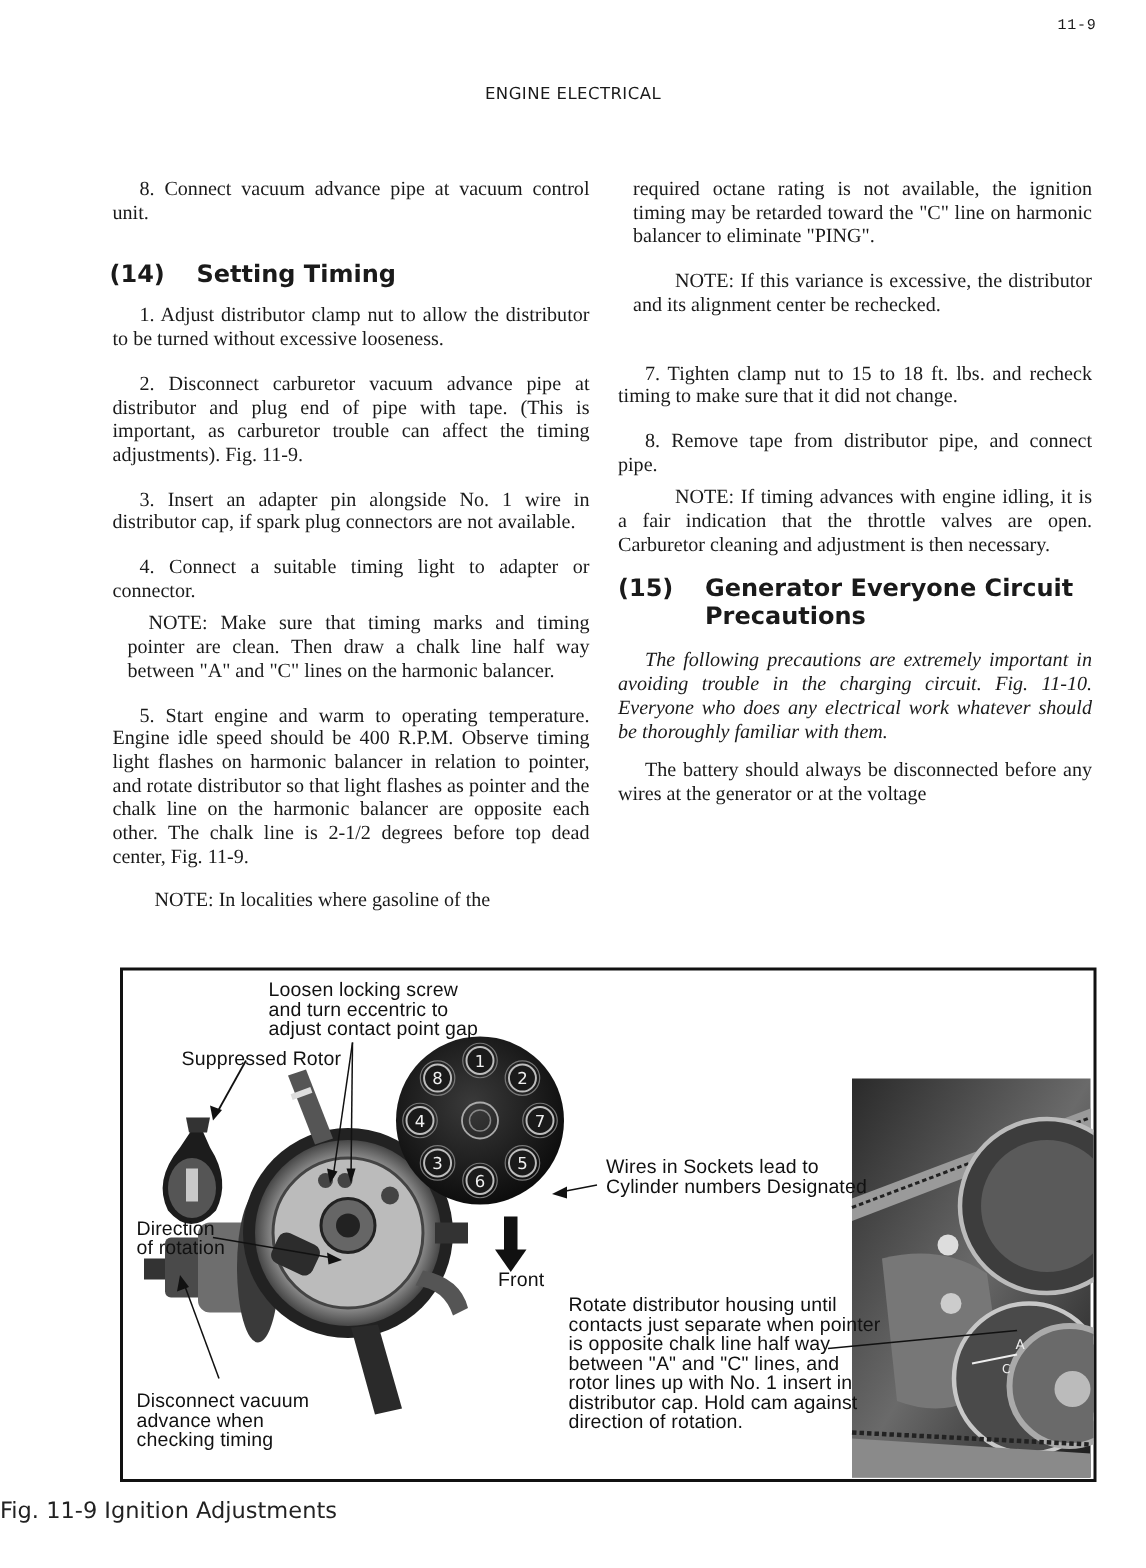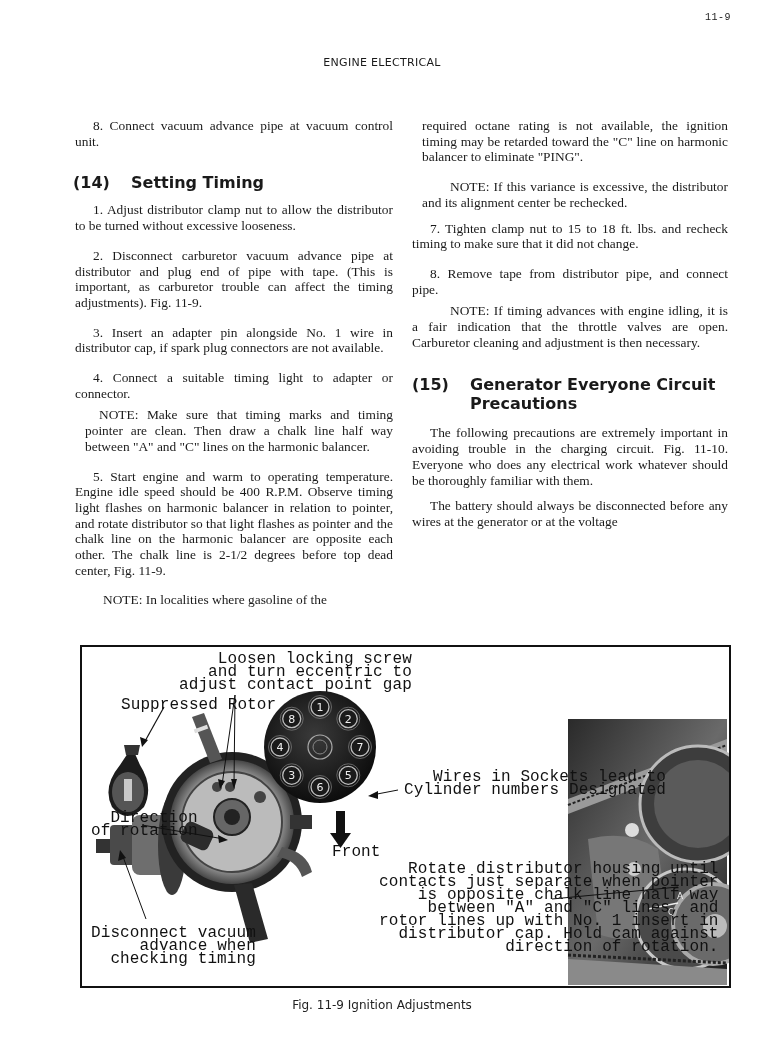--- a/index.html
+++ b/index.html
@@ -13,22 +13,22 @@
   .col-right { left: 412px; width: 316px; top: 118px; }
   .col p { margin: 0; text-indent: 18px; }
   .col p.note { margin-left: 10px; text-indent: 14px; }
   .col p.note-wide { text-indent: 28px; }
 
   .section-head { font-family: "DejaVu Sans", sans-serif; font-weight: bold; font-size: 16px; line-height: 19px; display: flex; text-align: left; }
   .section-head .num { width: 58px; flex: none; }
   .section-head .title { flex: 1; }
 
   #figure-frame { position: absolute; left: 80px; top: 645px; width: 651px; height: 343px; border: 2px solid #111; border-top-width: 2px; box-sizing: border-box; }
-  .fig-label { position: absolute; font-family: Liberation Mono, monospace; font-size: 16px; line-height: 13px; color: #111; letter-spacing: 0.1px; text-align: right; }
-  #fig-caption { position: absolute; left: 0; width: 764px; top: 998px; text-align: center; font-family: "DejaVu Sans", sans-serif; font-size: 12px; color: #222; }
+  .fig-label { position: absolute; font-family: Liberation Sans, sans-serif; font-size: 13px; line-height: 13px; color: #111; letter-spacing: 0.1px; }
+  #fig-caption { position: absolute; left: 0; width: 764px; top: 998px; font-family: "DejaVu Sans", sans-serif; font-size: 15px; color: #222; }
   svg text { font-family: "DejaVu Sans", sans-serif; }
 </style>
 </head>
 <body>
 
 <div id="page-number">11-9</div>
 <div id="running-head">ENGINE ELECTRICAL</div>
 
 <div class="col col-left">
   <p>8. Connect vacuum advance pipe at vacuum control unit.</p>
@@ -41,28 +41,28 @@
   <p style="margin-top:14px;">3. Insert an adapter pin alongside No. 1 wire in distributor cap, if spark plug connectors are not available.</p>
   <p style="margin-top:14px;">4. Connect a suitable timing light to adapter or connector.</p>
   <p class="note" style="margin-top:6px;">NOTE: Make sure that timing marks and timing pointer are clean. Then draw a chalk line half way between "A" and "C" lines on the harmonic balancer.</p>
   <p style="margin-top:14px;">5. Start engine and warm to operating temperature. Engine idle speed should be 400 R.P.M. Observe timing light flashes on harmonic balancer in relation to pointer, and rotate distributor so that light flashes as pointer and the chalk line on the harmonic balancer are opposite each other. The chalk line is 2-1/2 degrees before top dead center, Fig. 11-9.</p>
   <p class="note-wide" style="margin-top:14px;">NOTE: In localities where gasoline of the</p>
 </div>
 
 <div class="col col-right">
   <p class="note" style="text-indent:0; margin-left:10px;">required octane rating is not available, the ignition timing may be retarded toward the "C" line on harmonic balancer to eliminate "PING".</p>
   <p class="note" style="margin-top:14px; text-indent:28px;">NOTE: If this variance is excessive, the distributor and its alignment center be rechecked.</p>
-  <p style="margin-top:10px;">7. Tighten clamp nut to 15 to 18 ft. lbs. and recheck timing to make sure that it did not change.</p>
+  <p style="margin-top:30px;">7. Tighten clamp nut to 15 to 18 ft. lbs. and recheck timing to make sure that it did not change.</p>
   <p style="margin-top:14px;">8. Remove tape from distributor pipe, and connect pipe.</p>
   <p class="note-wide" style="margin-top:6px; text-indent:38px;">NOTE: If timing advances with engine idling, it is a fair indication that the throttle valves are open. Carburetor cleaning and adjustment is then necessary.</p>
-  <div class="section-head" style="margin-top:25px;">
+  <div class="section-head" style="margin-top:12px;">
     <span class="num">(15)</span>
     <span class="title">Generator Everyone Circuit Precautions</span>
   </div>
-  <p style="margin-top:12px;">The following precautions are extremely important in avoiding trouble in the charging circuit. Fig. 11-10. Everyone who does any electrical work whatever should be thoroughly familiar with them.</p>
+  <p style="margin-top:12px;font-style:italic;">The following precautions are extremely important in avoiding trouble in the charging circuit. Fig. 11-10. Everyone who does any electrical work whatever should be thoroughly familiar with them.</p>
   <p style="margin-top:10px;">The battery should always be disconnected before any wires at the generator or at the voltage</p>
 </div>
 
 <div id="figure-frame">
   <svg width="647" height="339" viewBox="0 0 647 339" style="position:absolute;left:0;top:0;">
     <defs>
       <radialGradient id="capGrad" cx="0.45" cy="0.4" r="0.6">
         <stop offset="0" stop-color="#3a3a3a"></stop>
         <stop offset="1" stop-color="#0d0d0d"></stop>
       </radialGradient>

